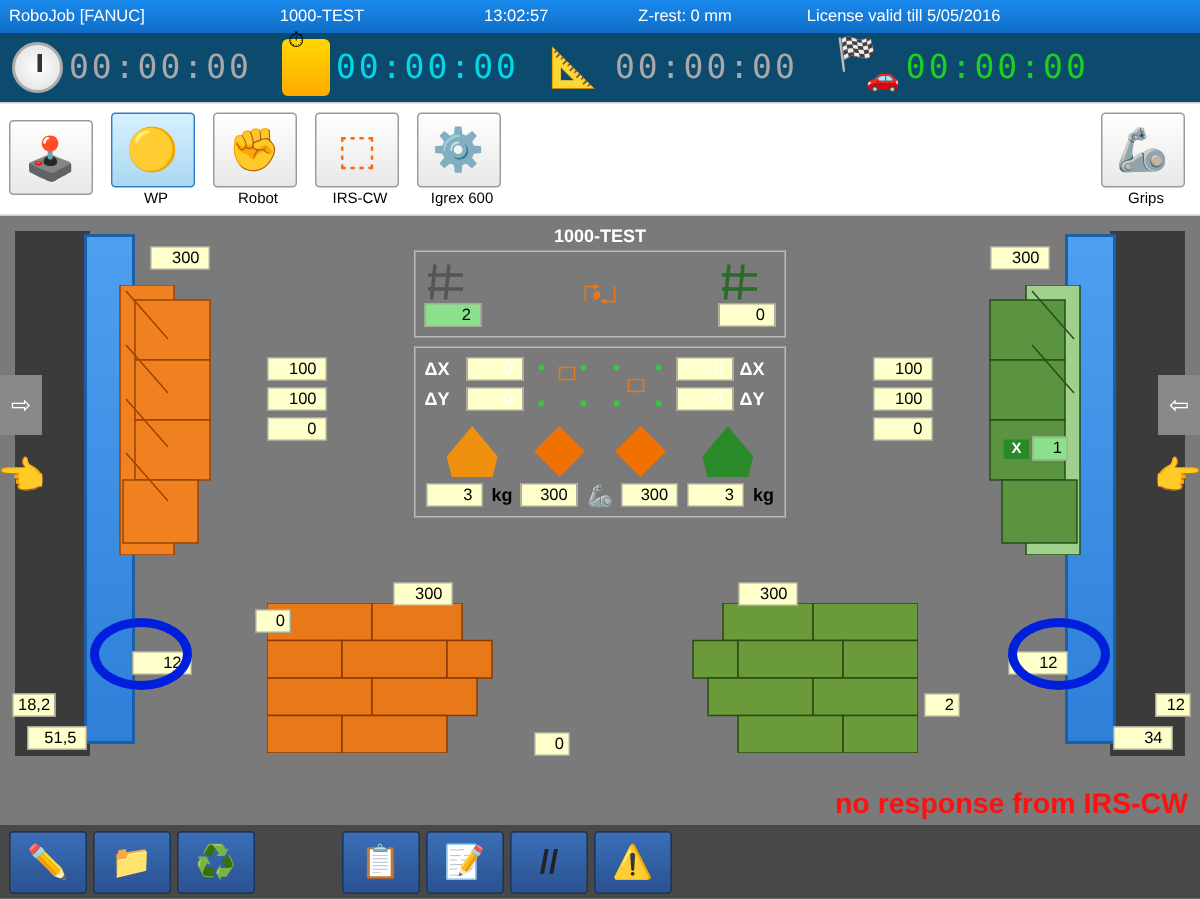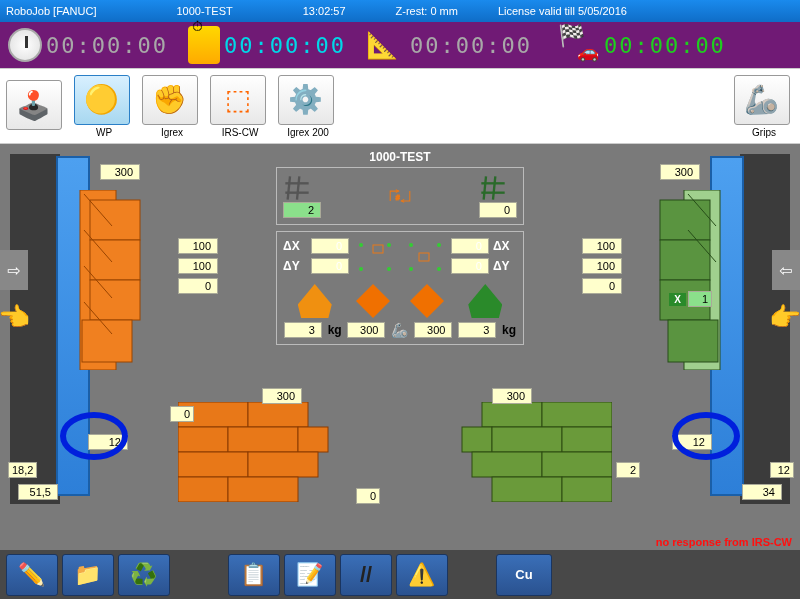--- a/index.html
+++ b/index.html
@@ -1,20 +1,20 @@
 <!DOCTYPE html>
 <html><head>
 <meta charset="utf-8">
 <style>
 * { box-sizing: border-box; margin: 0; padding: 0; }
 body { width: 800px; height: 599px; background: #7a7a7a; font-family: Arial, sans-serif; overflow: hidden; }
 
-.titlebar { height: 22px; background: linear-gradient(#1a8aed, #0f6dc7); color: #fff; font-size: 11px; display: flex; align-items: center; padding: 0 6px; gap: 20px; }
-
-.lcdbar { height: 46px; background: #701a75; display: flex; align-items: center; padding: 0 8px; gap: 4px; }
+.titlebar { height: 22px; background: linear-gradient(#1a8aed, #0f6dc7); color: #fff; font-size: 11px; display: flex; align-items: center; padding: 0 6px; gap: 30px; }
+
+.lcdbar { height: 46px; background: #0c4a6e; display: flex; align-items: center; padding: 0 8px; gap: 4px; }
 .clock-icon { width: 34px; height: 34px; border-radius: 50%; background: radial-gradient(#fff, #ddd); border: 2px solid #aaa; position: relative; }
 .clock-icon::after { content: ""; position: absolute; width: 3px; height: 12px; background: #333; left: 50%; top: 6px; transform-origin: bottom; }
 .seg { font-family: monospace; font-size: 22px; letter-spacing: 2px; }
 .seg.grey { color: #a8a8a8; }
 .seg.cyan { color: #00d8e8; }
 .seg.green { color: #1ecf1e; }
 .traffic { width: 32px; height: 38px; background: linear-gradient(#ffd800,#ffaa00); border-radius: 4px; position: relative; }
 .traffic::before { content: "⏱"; position: absolute; top: -8px; left: 4px; font-size: 14px; }
 .ruler { width: 40px; height: 30px; position: relative; }
 .ruler::before { content: "📐"; font-size: 26px; color: #888; }
@@ -60,21 +60,21 @@
 .dxrow .lbl { width: 24px; font-weight: bold; }
 .dxdiagram { width: 46px; height: 38px; display: inline-flex; align-items: center; justify-content: center; }
 .weightrow { display: flex; align-items: center; justify-content: space-around; margin-top: 6px; }
 .weight { position: relative; width: 34px; height: 34px; }
 .weight.o { background: #f09010; clip-path: polygon(50% 0,100% 60%,90% 100%,10% 100%,0 60%); }
 .weight.g { background: #2a8a2a; clip-path: polygon(50% 0,100% 60%,90% 100%,10% 100%,0 60%); }
 .kgrow { display: flex; align-items: center; justify-content: space-around; gap: 4px; margin-top: 4px; }
 .kglbl { font-size: 12px; font-weight: bold; }
 .diamond { width: 24px; height: 24px; background: #f07000; transform: rotate(45deg); display: inline-block; }
 
-.errtext { position: absolute; bottom: 2px; right: 8px; color: #ff1010; font-size: 11px; font-weight: bold; }
+.errtext { position: absolute; bottom: 2px; right: 8px; color: #ff1010; font-size: 19px; font-weight: bold; }
 
 .bottombar { height: 49px; background: #484848; display: flex; align-items: center; padding: 4px 6px; gap: 4px; }
 .bbtn { width: 52px; height: 42px; border-radius: 3px; background: linear-gradient(#3a6fb8,#2a5290); border: 1px solid #1a3560; display: flex; align-items: center; justify-content: center; font-size: 22px; color: #fff; }
 .bbtn.txt { width: 56px; font-size: 13px; font-weight: bold; }
 </style>
 </head>
 <body>
 
 <div class="titlebar">
   <span>RoboJob [FANUC]</span>
@@ -106,33 +106,33 @@
   <div class="tbtn">
       <div class="ticon sel">
         <span>🟡</span>
       </div>
       <div class="tlabel">WP</div>
     </div>
   <div class="tbtn">
       <div class="ticon">
         <span>✊</span>
       </div>
-      <div class="tlabel">Igrex</div>
+      <div class="tlabel">Robot</div>
     </div>
   <div class="tbtn">
       <div class="ticon">
         <span style="color:#f60">⬚</span>
       </div>
       <div class="tlabel">IRS-CW</div>
     </div>
   <div class="tbtn">
       <div class="ticon">
         <span>⚙️</span>
       </div>
-      <div class="tlabel">Igrex 200</div>
+      <div class="tlabel">Igrex 600</div>
     </div>
   <div style="flex:1"></div>
   <div class="tbtn">
       <div class="ticon">
         <span>🦾</span>
       </div>
       <div class="tlabel">Grips</div>
     </div>
 </div>
 
@@ -348,14 +348,13 @@
 <div class="bottombar">
   <div class="bbtn">✏️</div>
   <div class="bbtn">📁</div>
   <div class="bbtn">♻️</div>
   <div style="width:50px"></div>
   <div class="bbtn">📋</div>
   <div class="bbtn">📝</div>
   <div class="bbtn" style="color:#222;font-weight:bold">//</div>
   <div class="bbtn">⚠️</div>
   <div style="width:40px"></div>
-  <div class="bbtn txt">Cu</div>
 </div>
 
 </body></html>

